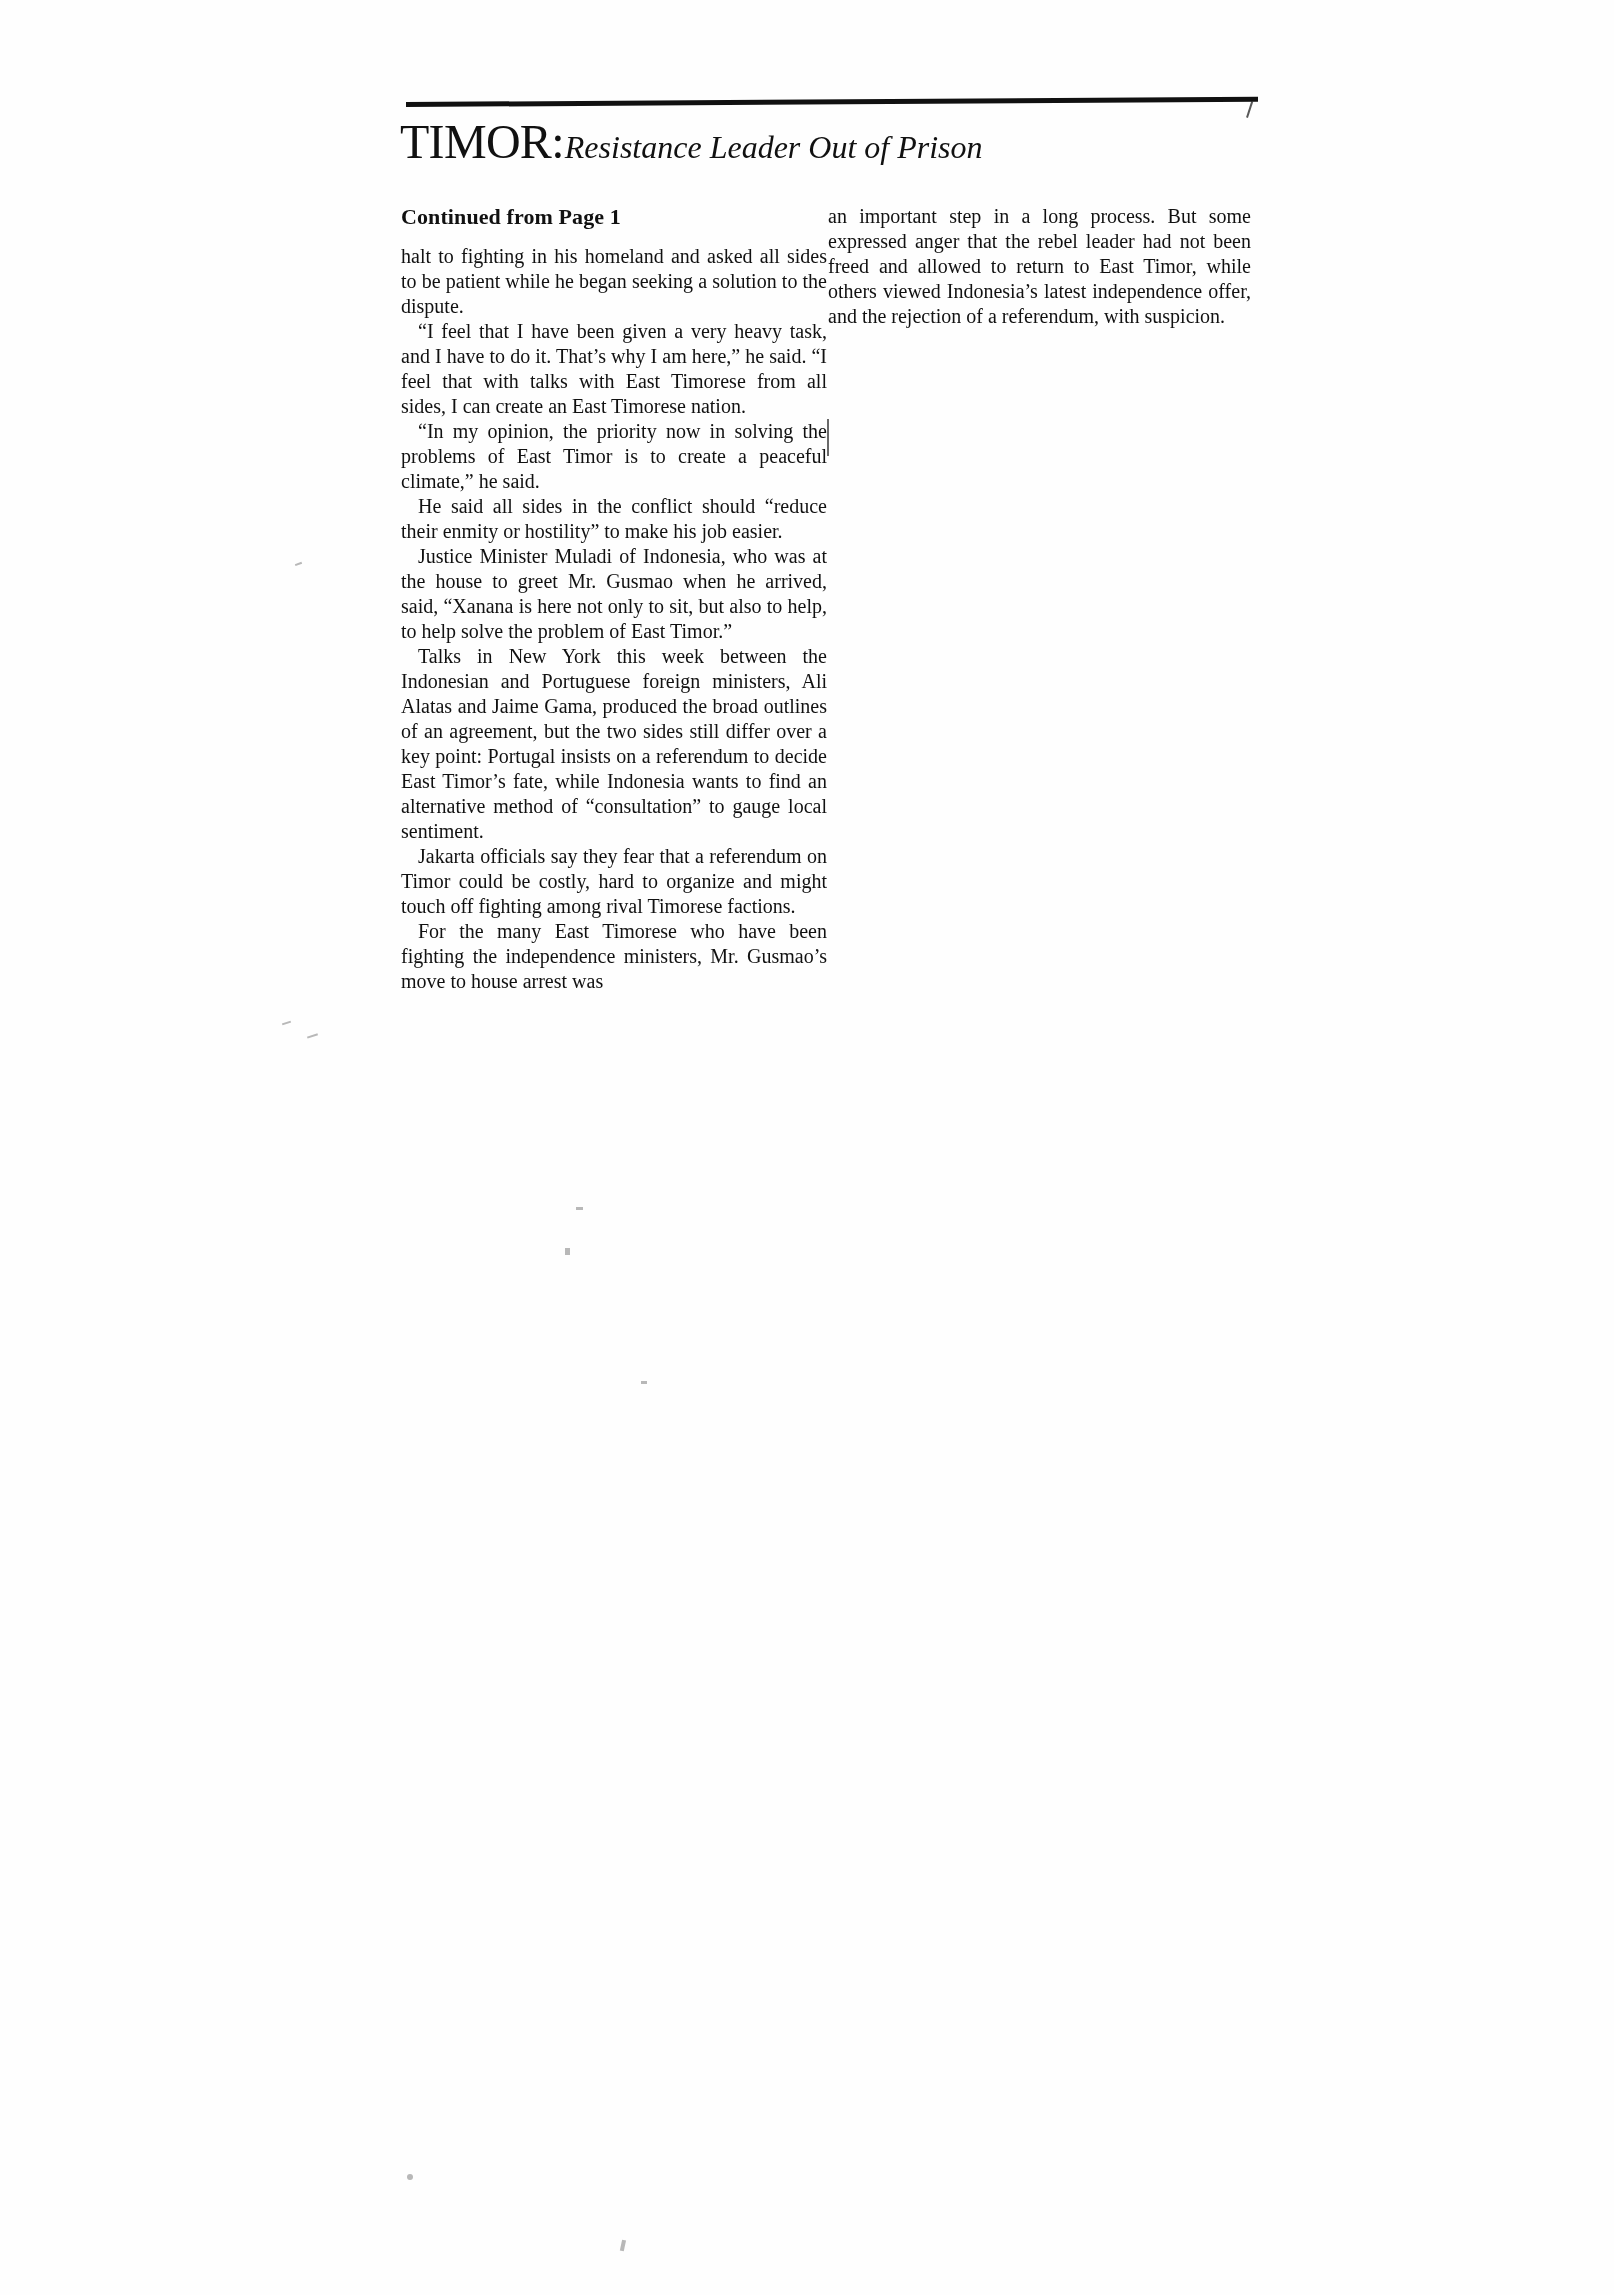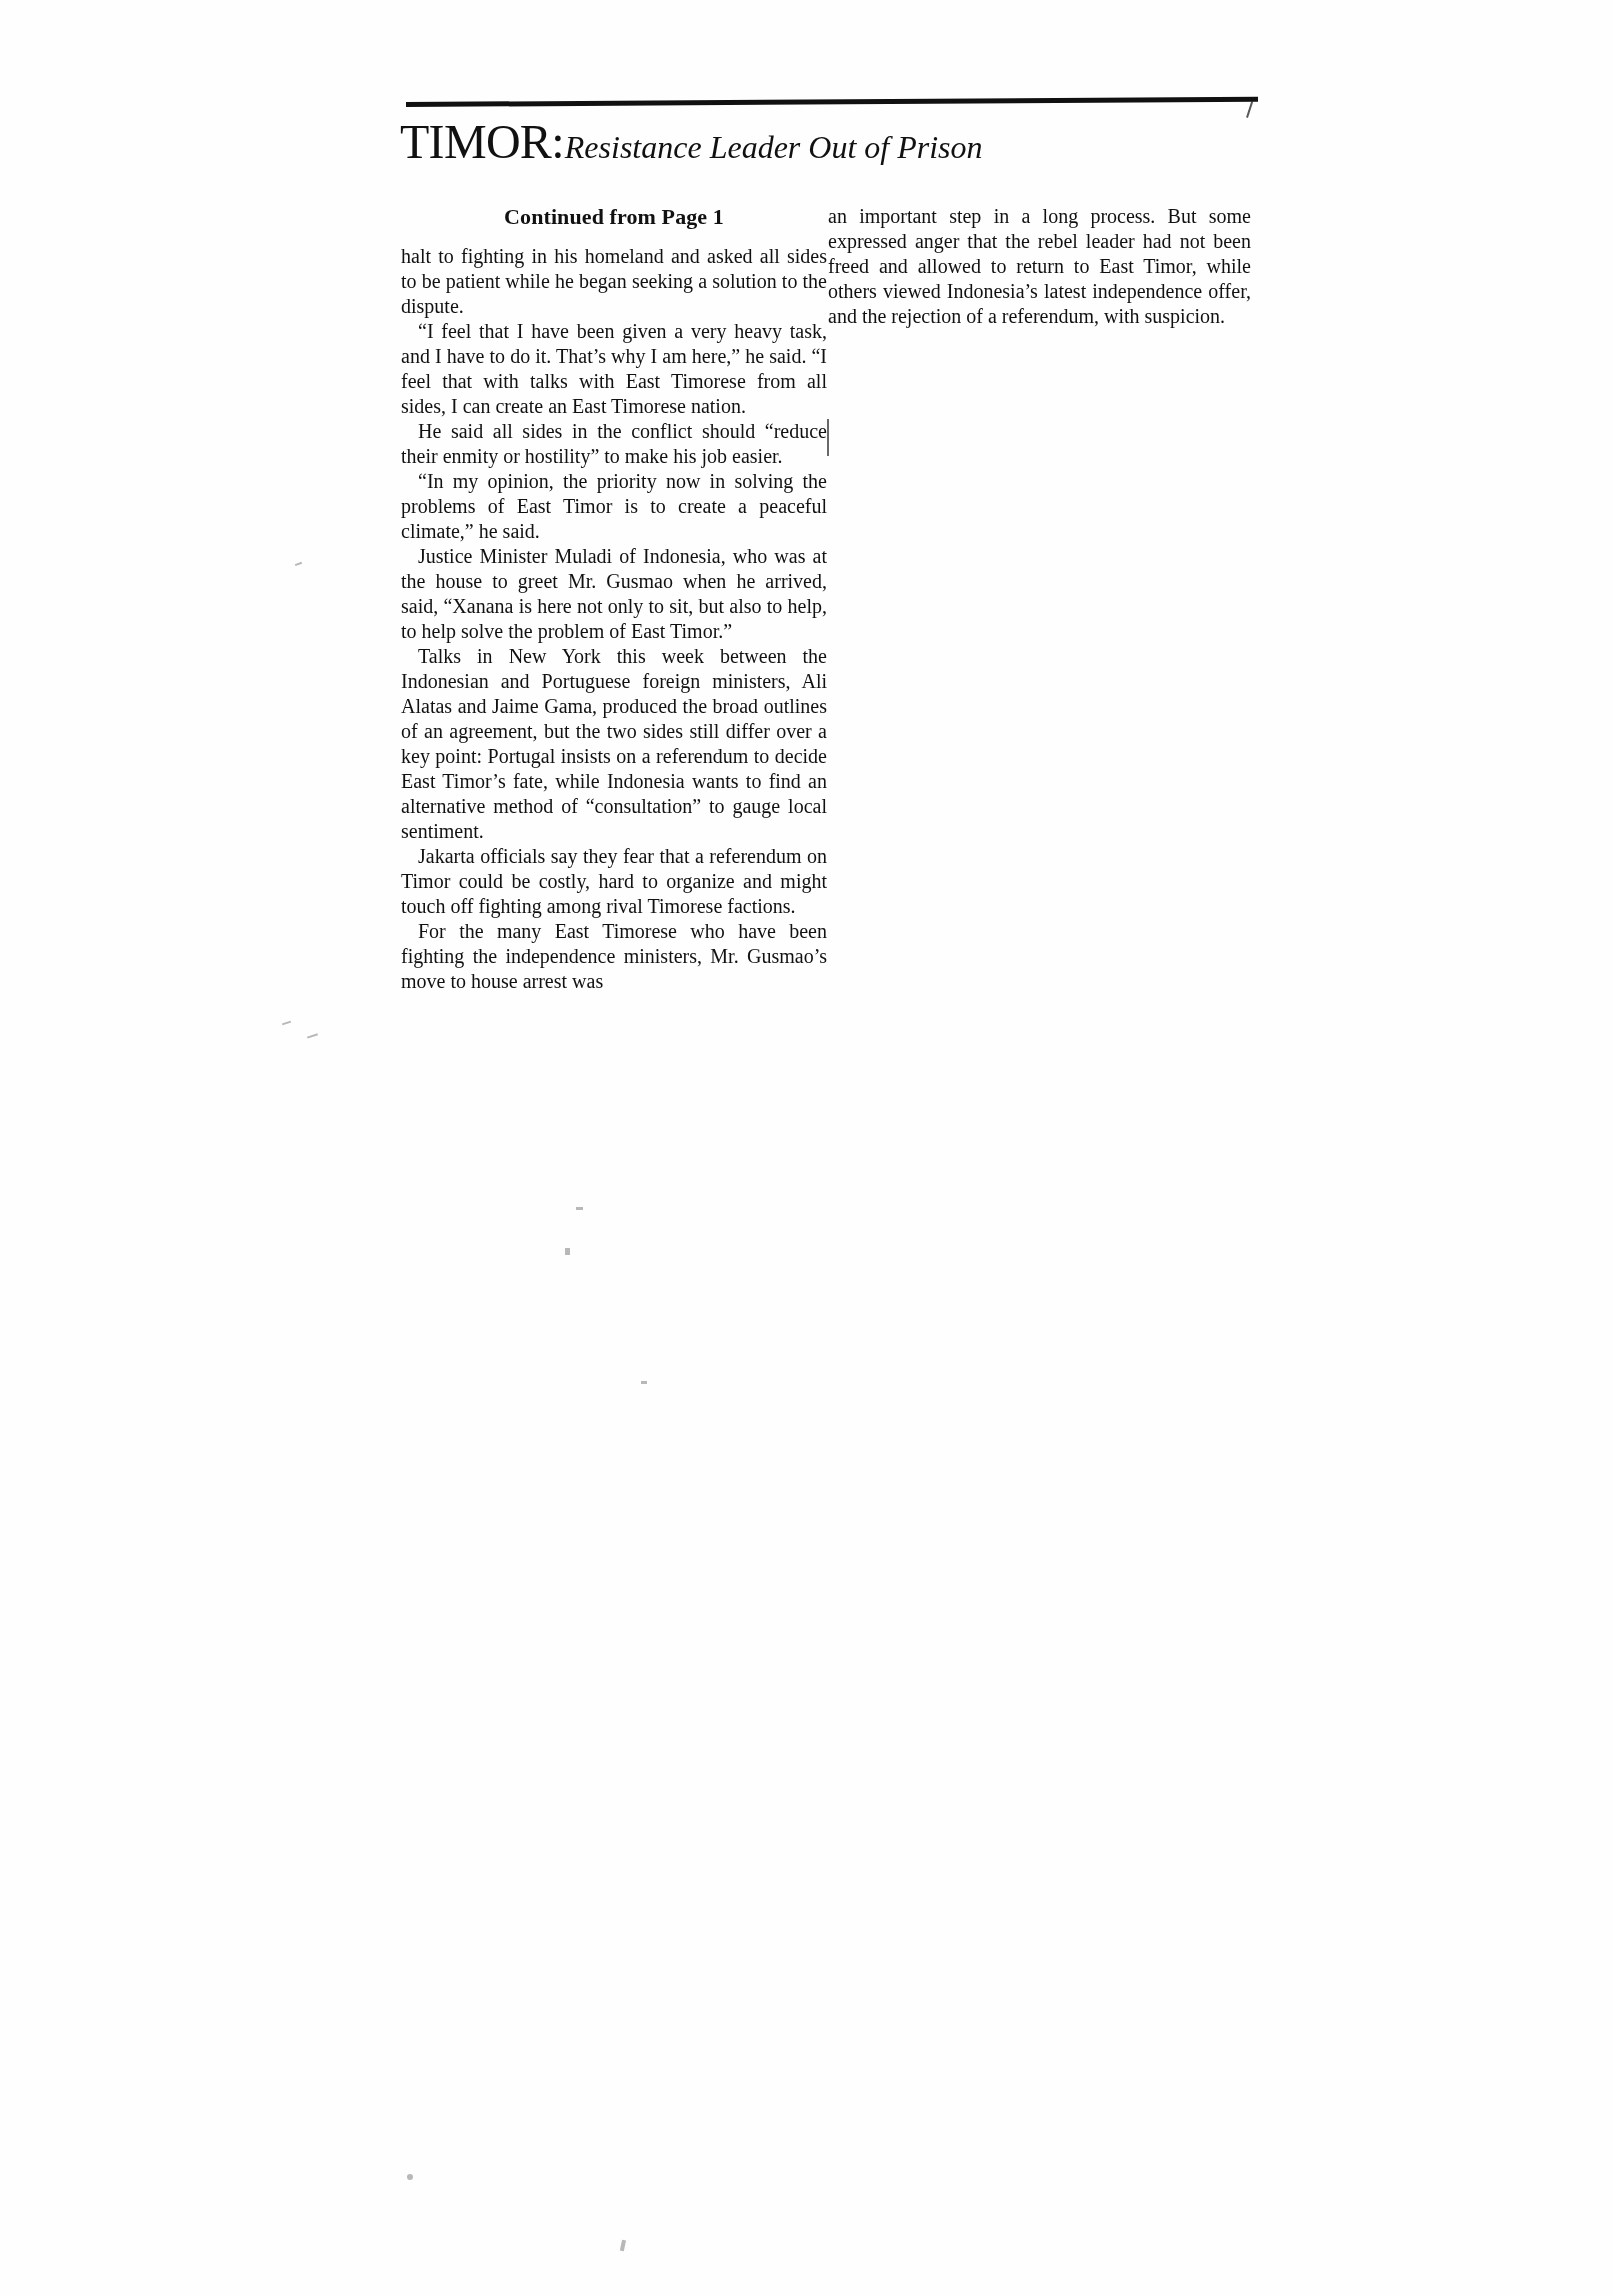--- a/index.html
+++ b/index.html
@@ -82,21 +82,21 @@
     position: absolute;
     left: 828px;
     top: 204px;
     width: 423px;
   }
 
   .continued {
     font-family: "Liberation Serif", serif;
     font-weight: bold;
     font-size: 22px;
-    text-align: center;
+    text-align: left;
     margin: 0 0 14.4px 0;
     letter-spacing: 0.1px;
   }
 
   .body-text p {
     margin: 0;
     font-size: 20px;
     line-height: 25px;
     text-align: justify;
     text-justify: inter-word;
@@ -135,22 +135,22 @@
 
   <div id="headline">
     <span class="kicker">TIMOR:</span><span class="subhead">Resistance Leader Out of Prison</span>
   </div>
 
   <div id="col-left">
     <div class="continued">Continued from Page 1</div>
     <div class="body-text">
       <p class="noindent">halt to fighting in his homeland and asked all sides to be patient while he began seeking a solution to the dispute.</p>
       <p class="indent">“I feel that I have been given a very heavy task, and I have to do it. That’s why I am here,” he said. “I feel that with talks with East Timorese from all sides, I can create an East Timorese nation.</p>
+      <p class="indent">“In my opinion, the priority now in solving the problems of East Timor is to create a peaceful climate,” he said.</p>
       <p class="indent">He said all sides in the conflict should “reduce their enmity or hostility” to make his job easier.</p>
-      <p class="indent">“In my opinion, the priority now in solving the problems of East Timor is to create a peaceful climate,” he said.</p>
       <p class="indent">Justice Minister Muladi of Indonesia, who was at the house to greet Mr. Gusmao when he arrived, said, “Xanana is here not only to sit, but also to help, to help solve the problem of East Timor.”</p>
       <p class="indent">Talks in New York this week between the Indonesian and Portuguese foreign ministers, Ali Alatas and Jaime Gama, produced the broad outlines of an agreement, but the two sides still differ over a key point: Portugal insists on a referendum to decide East Timor’s fate, while Indonesia wants to find an alternative method of “consultation” to gauge local sentiment.</p>
       <p class="indent">Jakarta officials say they fear that a referendum on Timor could be costly, hard to organize and might touch off fighting among rival Timorese factions.</p>
       <p class="indent">For the many East Timorese who have been fighting the independence ministers, Mr. Gusmao’s move to house arrest was</p>
     </div>
   </div>
 
   <div id="col-right">
     <div class="body-text">
       <p class="noindent">an important step in a long process. But some expressed anger that the rebel leader had not been freed and allowed to return to East Timor, while others viewed Indonesia’s latest independence offer, and the rejection of a referendum, with suspicion.</p>

